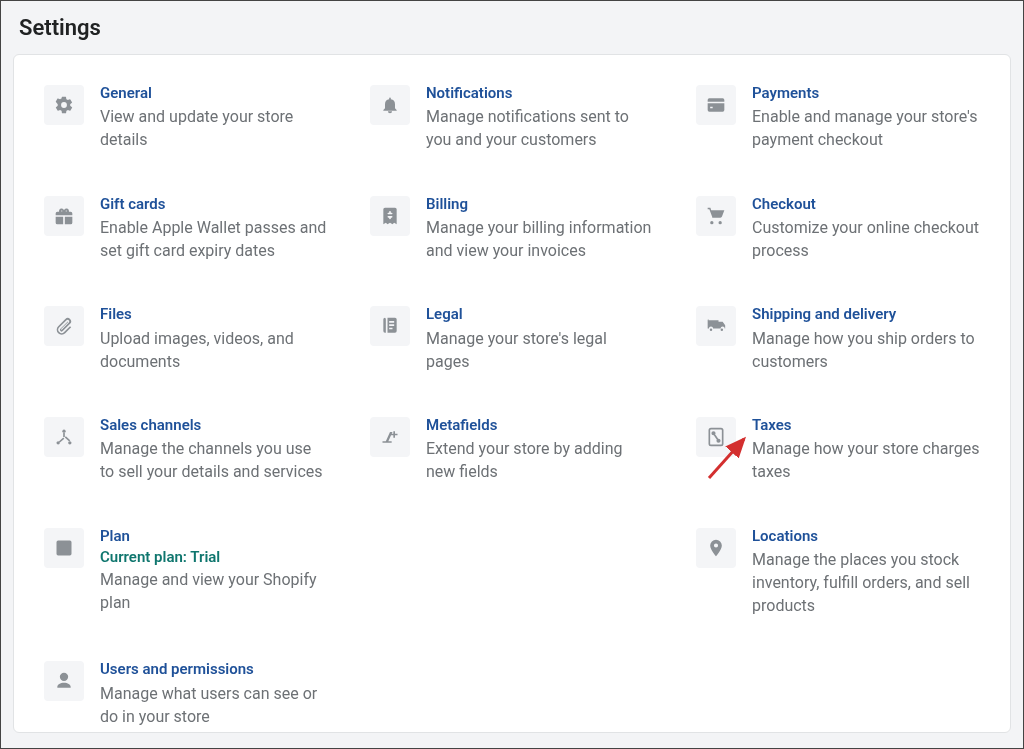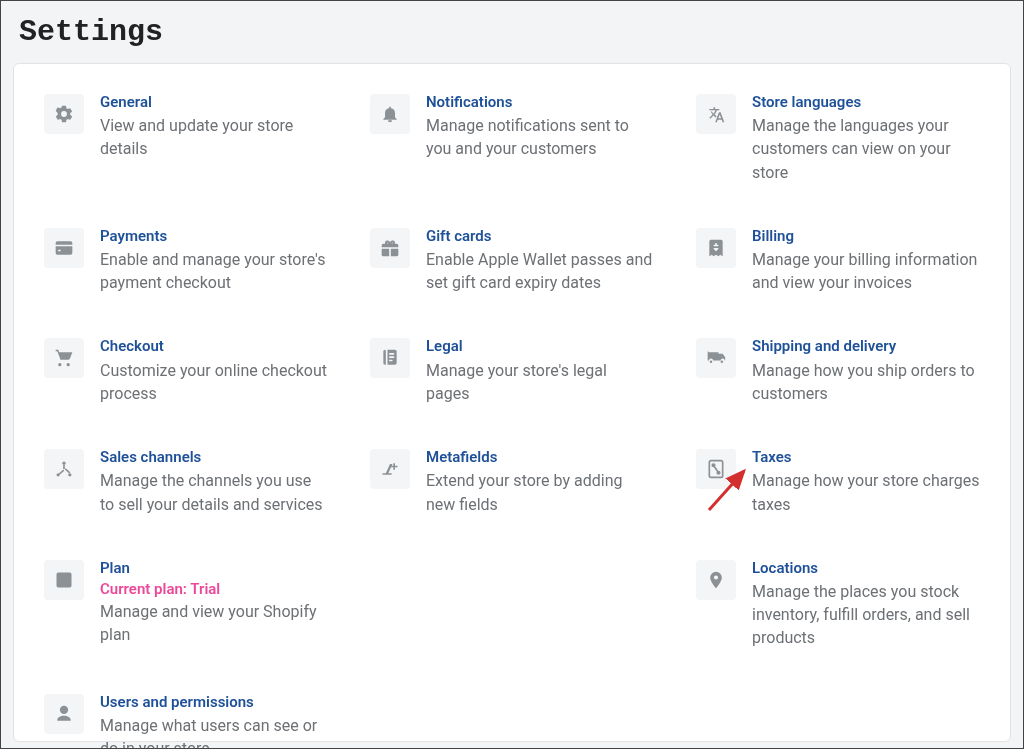--- a/index.html
+++ b/index.html
@@ -5,25 +5,24 @@
   * { box-sizing: border-box; margin: 0; padding: 0; }
   html, body { width: 1024px; height: 749px; }
   body {
     font-family: -apple-system, BlinkMacSystemFont, "Segoe UI", Roboto, Helvetica, Arial, sans-serif;
     background: #f3f4f6;
     border: 1px solid #444;
     padding: 10px 12px 12px 12px;
     overflow: hidden;
   }
   .page-title {
-    font-size: 30px;
+    font-size: 22px;
     font-weight: 600;
     color: #202223;
     margin: 4px 0 14px 6px;
-    font-family: Liberation Mono, monospace;
   }
   .card {
     background: #ffffff;
     border: 1px solid #e1e3e5;
     border-radius: 6px;
     padding: 28px 30px;
     width: 100%;
     height: calc(100% - 46px);
   }
   .grid {
@@ -54,21 +53,21 @@
   .tile-body { flex: 1; }
   .tile-title {
     font-size: 15px;
     font-weight: 600;
     color: #1f5199;
     line-height: 1.35;
   }
   .tile-sub {
     font-size: 15px;
     font-weight: 600;
-    color: #ec4899;
+    color: #0f766e;
     margin-top: 2px;
   }
   .tile-desc {
     font-size: 16px;
     color: #6d7175;
     line-height: 1.45;
     margin-top: 2px;
   }
   .empty { visibility: hidden; }
   .arrow {
@@ -101,31 +100,20 @@
         <svg viewBox="0 0 24 24">
             <path d="M12 22a2.5 2.5 0 0 0 2.5-2.5h-5A2.5 2.5 0 0 0 12 22Zm6-6V11a6 6 0 0 0-5-5.9V4a1 1 0 0 0-2 0v1.1A6 6 0 0 0 6 11v5l-2 2v1h16v-1Z"></path>
           </svg>
       </span>
       <span class="tile-body">
         <div class="tile-title">Notifications</div>
         <div class="tile-desc">Manage notifications sent to you and your customers</div>
       </span>
     </a>
 
-    <a class="tile">
-      <span class="tile-icon">
-        <svg viewBox="0 0 24 24">
-            <path d="M12.9 15.1 10.4 12.6a13 13 0 0 0 2.8-5H16V6h-5V4H9v2H4v1.6h7.2A11.4 11.4 0 0 1 9 11.8 11.5 11.5 0 0 1 7.2 9H5.6a13 13 0 0 0 2.3 3.6L4 16.5 5.1 17.6l3.9-3.9 2.4 2.4ZM17.5 10h-2L11 22h2l1.1-3h4.7L20 22h2ZM14.9 17l1.6-4.3L18.1 17Z"></path>
-          </svg>
-      </span>
-      <span class="tile-body">
-        <div class="tile-title">Store languages</div>
-        <div class="tile-desc">Manage the languages your customers can view on your store</div>
-      </span>
-    </a>
 
     <a class="tile">
       <span class="tile-icon">
         <svg viewBox="0 0 24 24">
             <path d="M20 4H4a2 2 0 0 0-2 2v2h20V6a2 2 0 0 0-2-2Zm2 6H2v8a2 2 0 0 0 2 2h16a2 2 0 0 0 2-2Zm-14 6H5v-2h3Z"></path>
           </svg>
       </span>
       <span class="tile-body">
         <div class="tile-title">Payments</div>
         <div class="tile-desc">Enable and manage your store's payment checkout</div>
@@ -161,20 +149,31 @@
         <svg viewBox="0 0 24 24">
             <path d="M7 18a2 2 0 1 0 2 2 2 2 0 0 0-2-2Zm10 0a2 2 0 1 0 2 2 2 2 0 0 0-2-2ZM7.2 14h10.1a2 2 0 0 0 1.9-1.4L22 5H6.2L5.3 2H2v2h2l3.6 9.6-.3.4A2 2 0 0 0 7.2 14Z"></path>
           </svg>
       </span>
       <span class="tile-body">
         <div class="tile-title">Checkout</div>
         <div class="tile-desc">Customize your online checkout process</div>
       </span>
     </a>
 
+    <a class="tile">
+      <span class="tile-icon">
+        <svg viewBox="0 0 24 24">
+            <path d="M16.5 6.5 8 15a2 2 0 1 0 2.8 2.8l8.5-8.5a4 4 0 0 0-5.7-5.7L5 12.2A6 6 0 0 0 13.5 20.7l7.1-7.1-1.4-1.4-7.1 7.1A4 4 0 0 1 6.4 13.6l8.6-8.6a2 2 0 0 1 2.8 2.8L9.3 16.4a.6.6 0 0 1-.8-.8l8.5-8.5Z"></path>
+          </svg>
+      </span>
+      <span class="tile-body">
+        <div class="tile-title">Files</div>
+        <div class="tile-desc">Upload images, videos, and documents</div>
+      </span>
+    </a>
 
     <a class="tile">
       <span class="tile-icon">
         <svg viewBox="0 0 24 24">
             <path d="M6 2a2 2 0 0 0-2 2v14a2 2 0 0 0 2 2h1V4a2 2 0 0 0-1-2Zm3 0v18h9a2 2 0 0 0 2-2V4a2 2 0 0 0-2-2Zm2 4h6v2h-6Zm0 4h6v2h-6Zm0 4h4v2h-4Z"></path>
           </svg>
       </span>
       <span class="tile-body">
         <div class="tile-title">Legal</div>
         <div class="tile-desc">Manage your store's legal pages</div>

